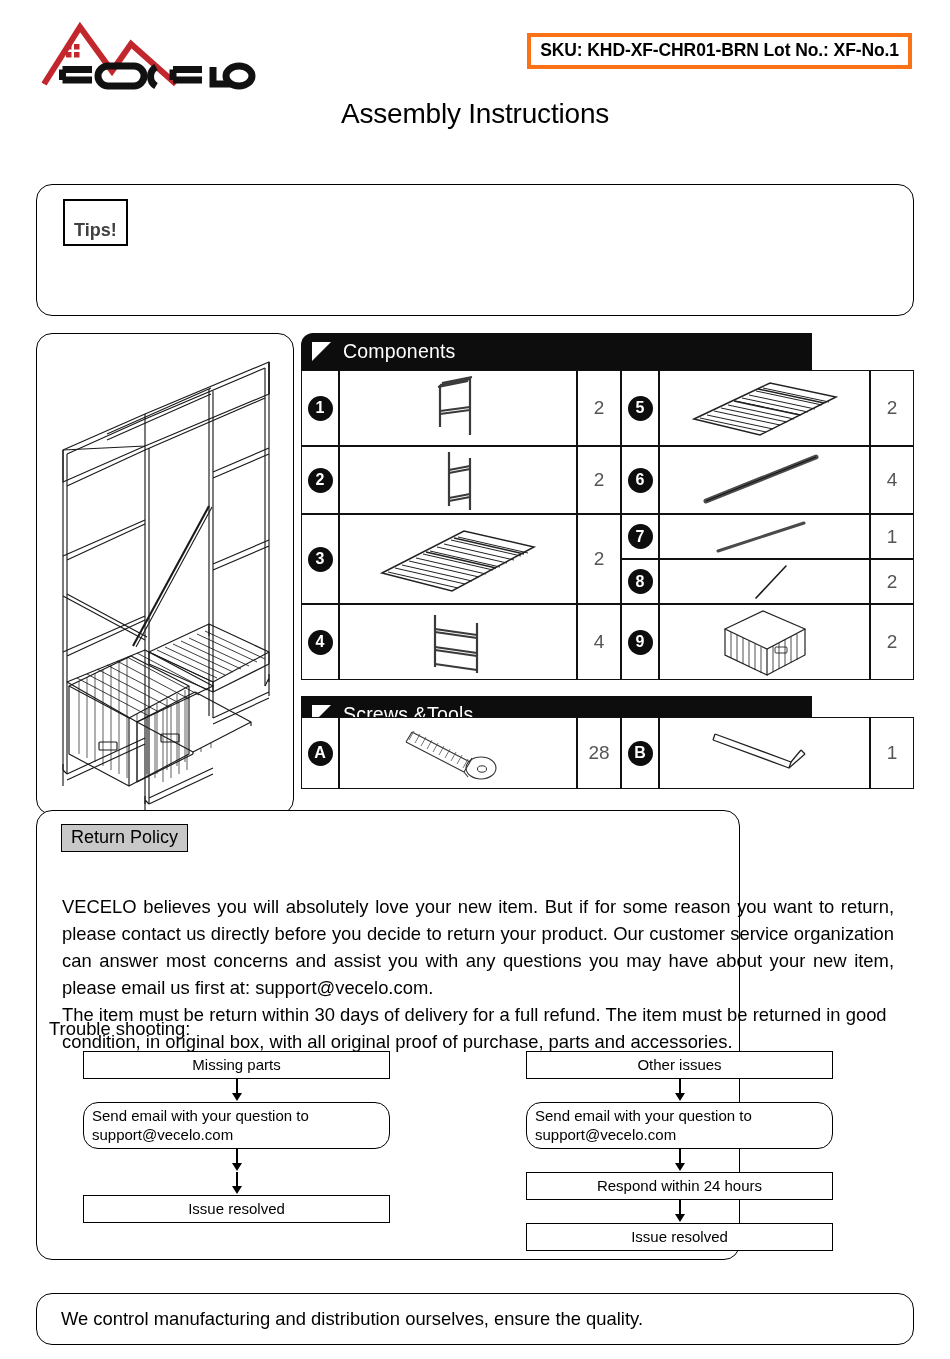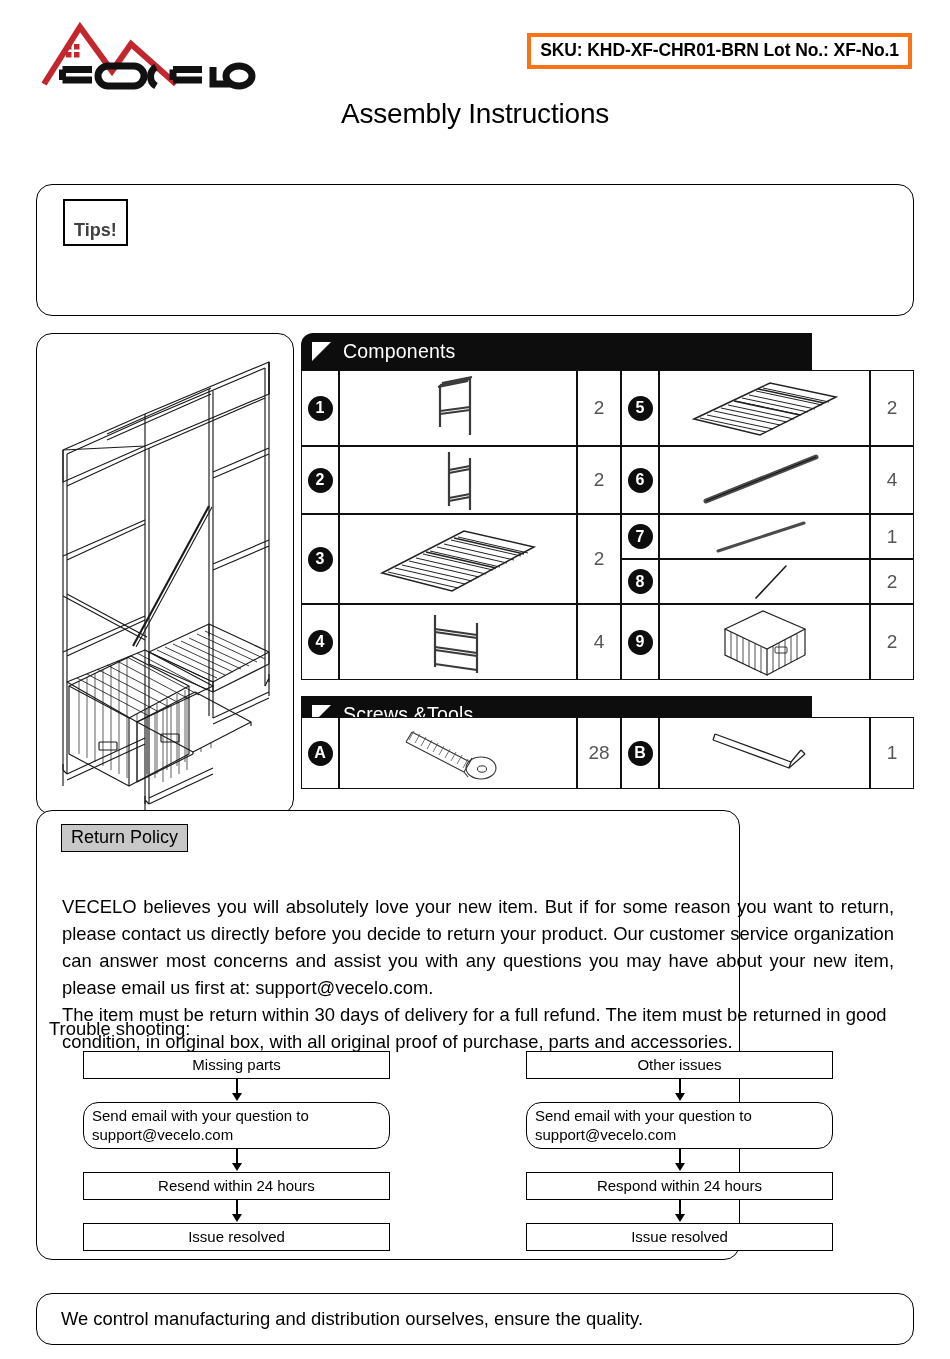--- a/index.html
+++ b/index.html
@@ -589,21 +589,20 @@
     <div>The item must be return within 30 days of delivery for a full refund. The item must be returned in good condition, in original box, with all original proof of purchase, parts and accessories.</div>
   </div>
 
   <div id="trouble-label">Trouble shooting:</div>
 
   <div id="flow-left" class="flow">
     <div class="fbox center">Missing parts</div>
     <div class="farrow"></div>
     <div class="fbox left">Send email with your question to support@vecelo.com</div>
     <div class="farrow"></div>
-    <div class="fbox center">Resend within 24 hours</div>
     <div class="farrow"></div>
     <div class="fbox center">Issue resolved</div>
   </div>
 
   <div id="flow-right" class="flow">
     <div class="fbox center">Other issues</div>
     <div class="farrow"></div>
     <div class="fbox left">Send email with your question to support@vecelo.com</div>
     <div class="farrow"></div>
     <div class="fbox center">Respond within 24 hours</div>

